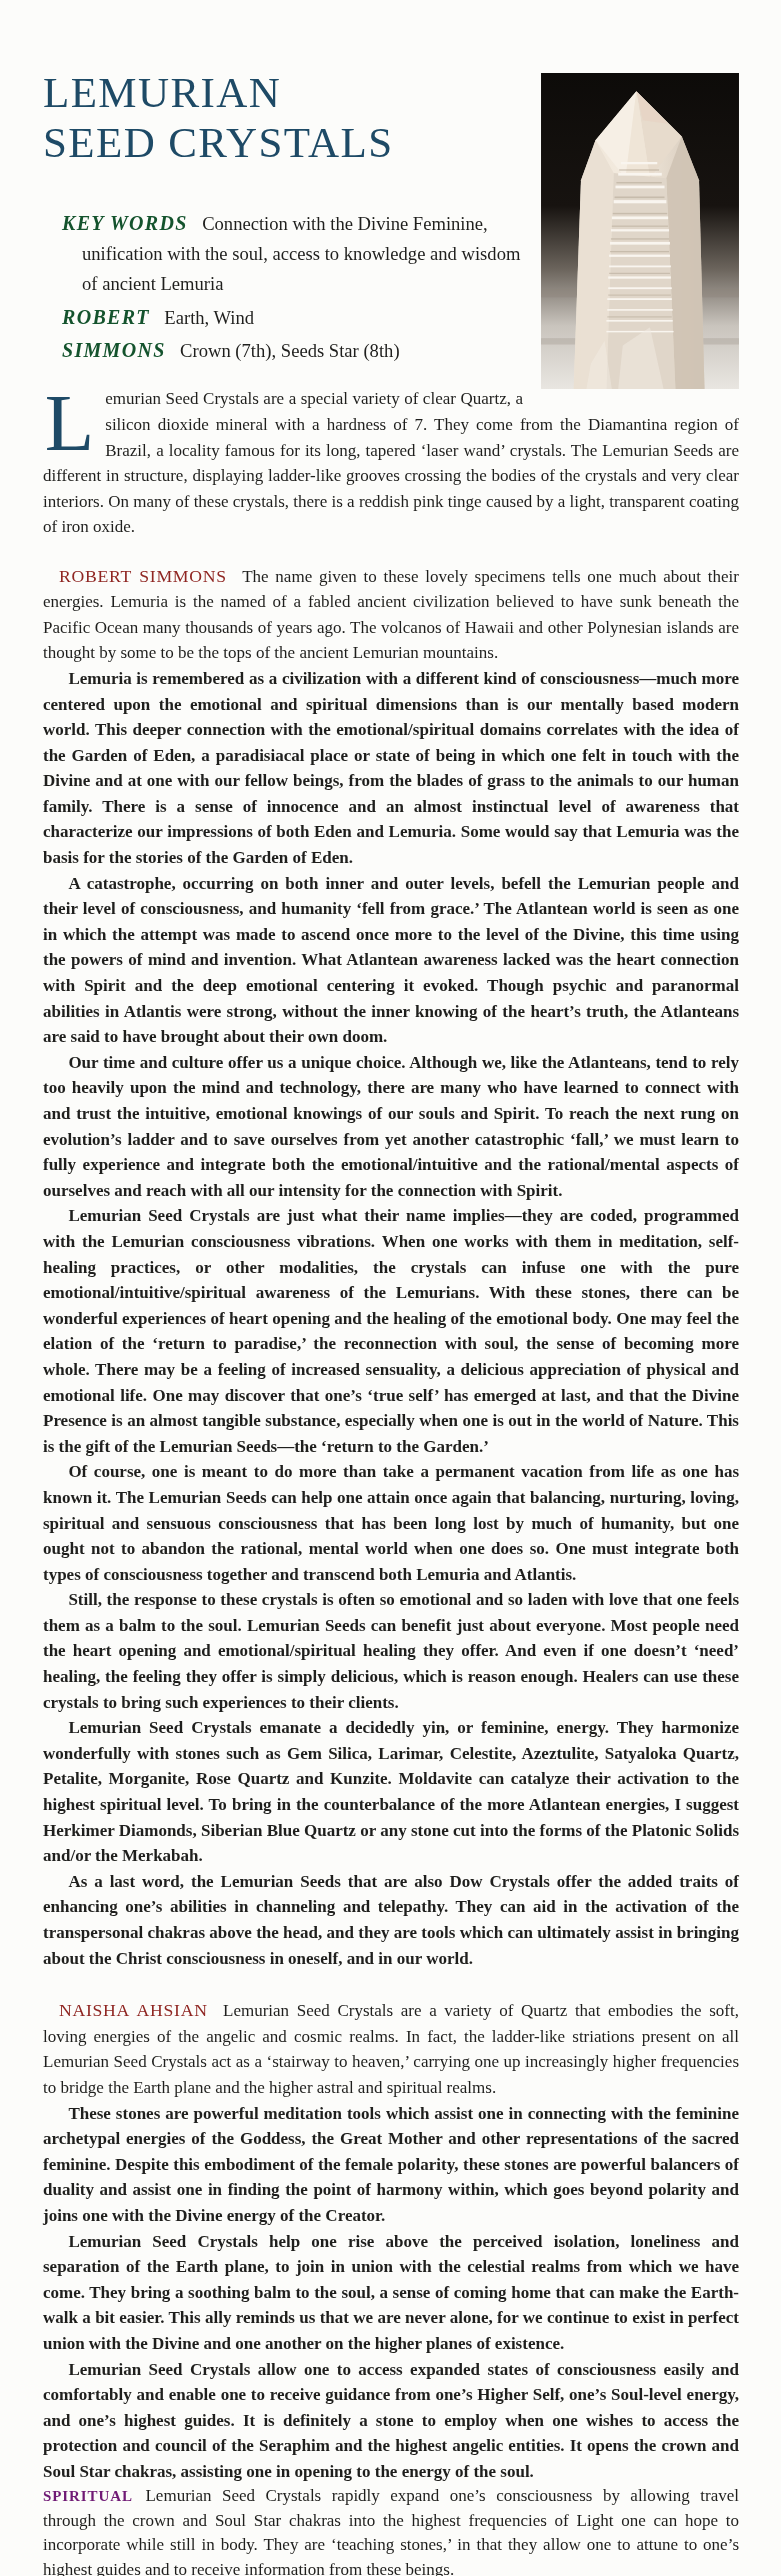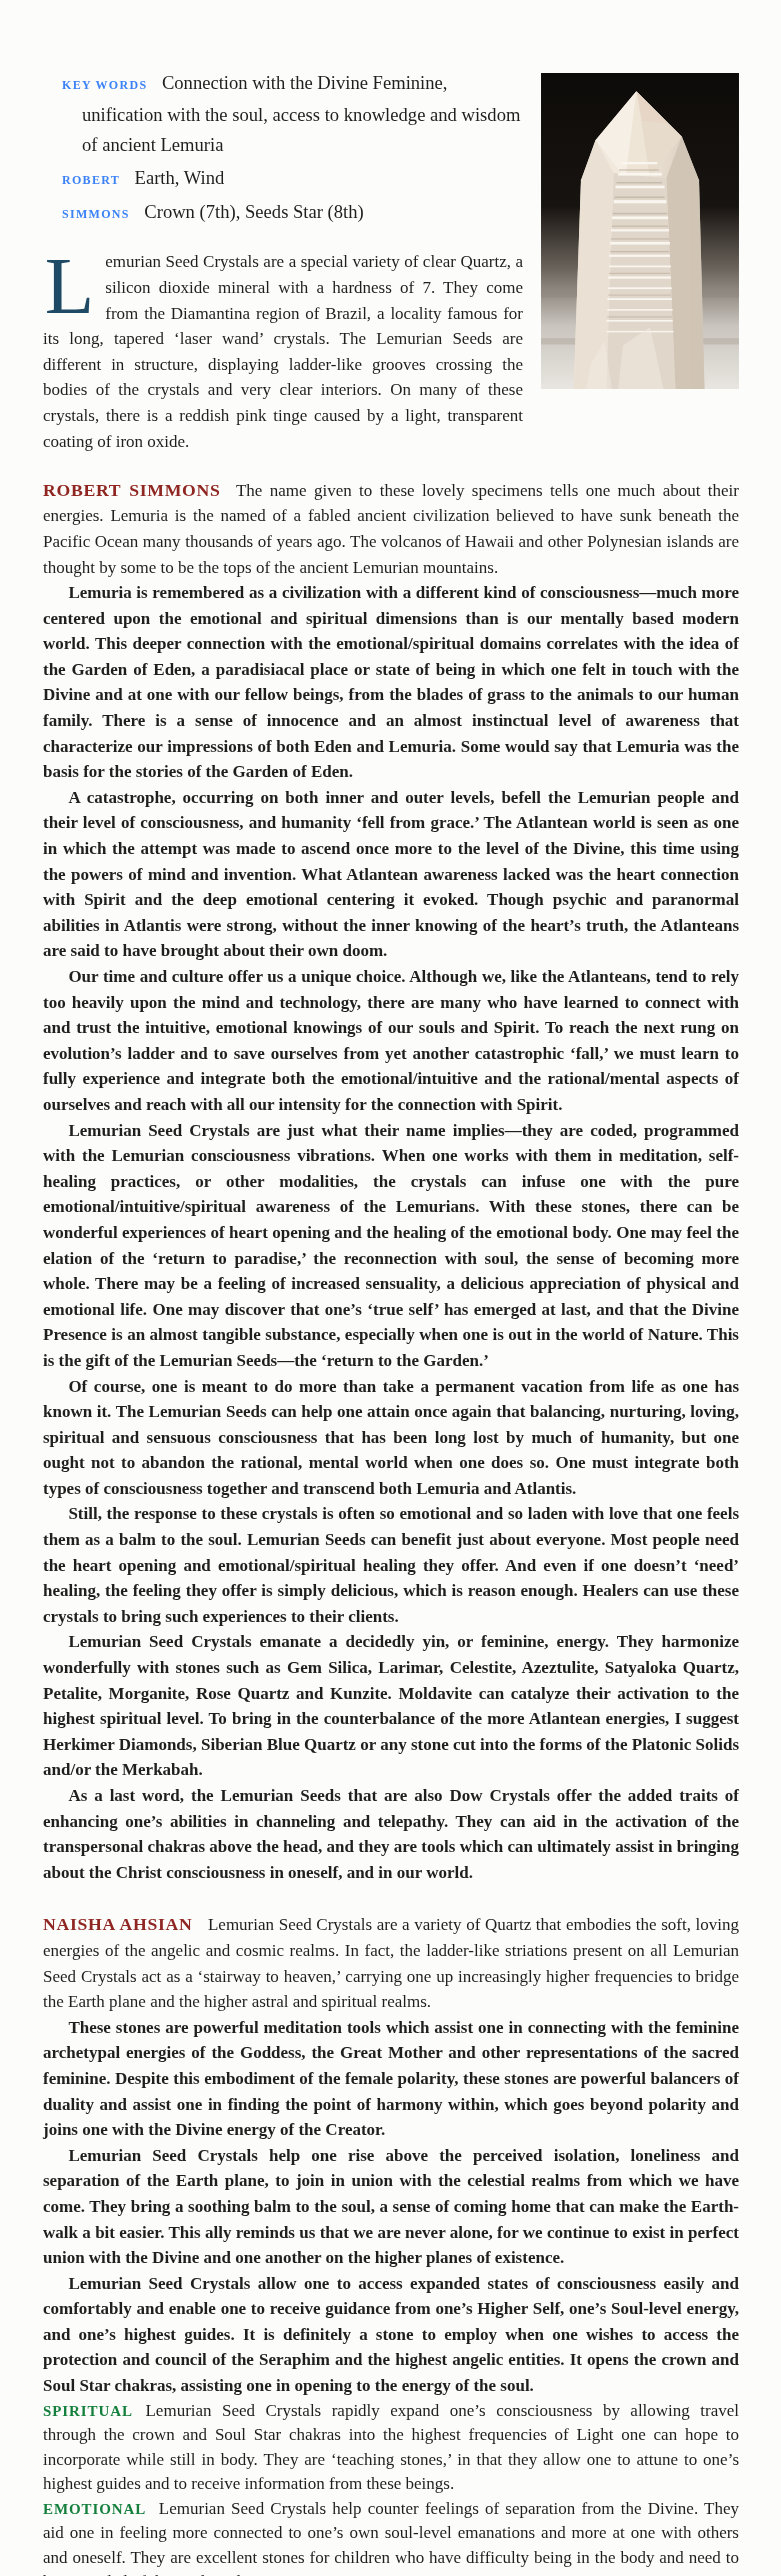--- a/index.html
+++ b/index.html
@@ -38,24 +38,25 @@
   .prop {
     margin: 0 0 2.7px 0;
     font-size: 18.6px;
     line-height: 30px;
     padding-left: 39px;
     text-indent: -20px;
     text-align: left;
   }
   .prop-label {
     font-weight: 700;
-    color: #3b82f6;
-    font-size: 12px;
+    color: #14532d;
+    font-size: 20px;
     letter-spacing: 1.3px;
     padding-right: 14.5px;
+    font-style: italic;
   }
   
   .body-p {
     margin: 0;
     font-size: 17px;
     line-height: 25.6px;
     text-align: justify;
   }
   .indent { text-indent: 25.4px; font-weight: bold; }
   .intro-p { margin: 0; }
@@ -63,35 +64,36 @@
     float: left;
     color: #1e4a66;
     font-size: 81px;
     line-height: 65px;
     padding: 4.5px 11px 0 1.8px;
     font-family: "Liberation Serif", serif;
   }
   .sec-simmons { margin-top: 23.6px; }
   .sec-ahsian  { margin-top: 27px; }
   .head-red {
-    font-weight: 700;
+    font-weight: 400;
     color: #8f2622;
     font-size: 17.7px;
     letter-spacing: 0.7px;
     padding-right: 15.4px;
+    margin-left: 16px;
   }
   .aspect-p {
     margin: 0;
     font-size: 17px;
     line-height: 24.5px;
     text-align: justify;
   }
   .head-olive {
     font-weight: 700;
-    color: #15803d;
+    color: #701a75;
     font-size: 15px;
     letter-spacing: 0.9px;
     padding-right: 12.7px;
   }
 </style>
 </head>
 <body>
 
 <div class="page">
 
@@ -155,20 +157,24 @@
         <rect x="75" y="220" width="67" height="1.3"></rect>
         <rect x="74" y="244" width="69" height="1.2"></rect>
         <rect x="73" y="268" width="71" height="1.2"></rect>
       </g>
 
       <polygon points="90,300 120,280 135,348 85,348" fill="#f2ece3" opacity="0.5"></polygon>
       <polygon points="55,320 70,295 78,348 50,348" fill="#f5f0e8" opacity="0.4"></polygon>
     </svg>
   </figure>
 
+  <h1 class="title">
+    <span>LEMURIAN</span><br>
+    <span>SEED CRYSTALS</span>
+  </h1>
 
   <div class="props">
     <p class="prop">
       <span class="prop-label">KEY WORDS</span><span>Connection with the Divine Feminine, unification with the soul, access to knowledge and wisdom of ancient Lemuria</span>
     </p>
     <p class="prop">
       <span class="prop-label">ROBERT</span><span>Earth, Wind</span>
     </p>
     <p class="prop">
       <span class="prop-label">SIMMONS</span><span>Crown (7th), Seeds Star (8th)</span>

